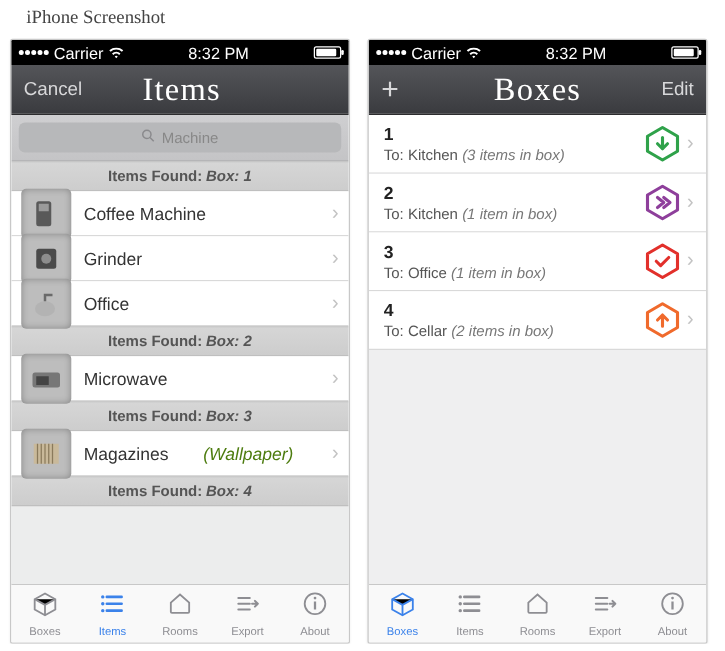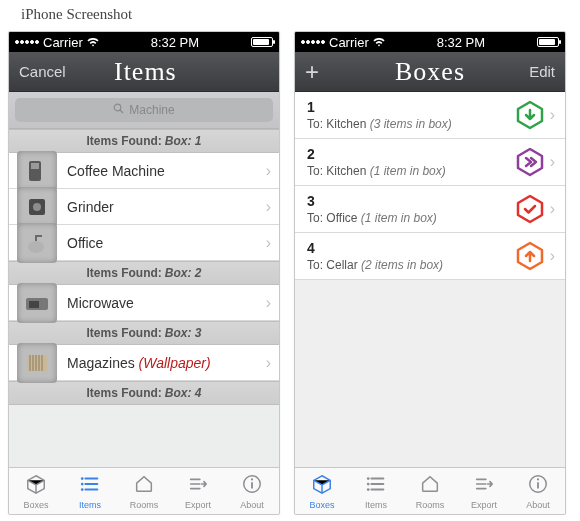--- a/index.html
+++ b/index.html
@@ -26,21 +26,21 @@
   .search { height: 24px; background: #b7b8ba; border-radius: 5px; display: flex; align-items: center; justify-content: center; color: #888; font-size: 12px; gap: 5px; }
 
   .section-header { height: 24px; background: linear-gradient(#d6d6d6,#cdcdcd); border-top: 1px solid #bfbfbf; border-bottom: 1px solid #bfbfbf; display: flex; align-items: center; justify-content: center; font-size: 12px; color: #555; }
   .section-header .lbl { font-weight: 600; }
   .section-header .val { font-style: italic; font-weight: 600; margin-left: 3px; }
 
   .item-row { height: 36px; background: #fff; border-bottom: 1px solid #d9d9d9; display: flex; align-items: center; padding: 0 8px; gap: 10px; }
   .thumb { width: 40px; height: 40px; border-radius: 4px; background: #bdbdbd; box-shadow: inset 0 0 6px rgba(0,0,0,.3); flex-shrink: 0; display:flex;align-items:center;justify-content:center; }
   .thumb svg { width: 28px; height: 28px; }
   .item-label { flex: 1; font-size: 14px; color: #333; }
-  .item-label .note { font-style: italic; color: #b91c1c; }
+  .item-label .note { font-style: italic; color: #4d7c0f; margin-left: 24px; }
   .chev { color: #c3c3c3; font-size: 16px; }
 
   .box-row { background: #fff; border-bottom: 1px solid #d9d9d9; padding: 7px 10px 7px 12px; display: flex; align-items: center; }
   .box-text { flex: 1; }
   .box-num { font-size: 14px; font-weight: 700; color: #222; }
   .box-sub { font-size: 12px; color: #555; margin-top: 2px; }
   .box-sub .count { font-style: italic; color: #777; }
   .box-icon { width: 32px; height: 30px; margin-right: 4px; }
 
   .tab-bar { height: 47px; background: #f9f9f9; border-top: 1px solid #c8c8c8; display: flex; }

